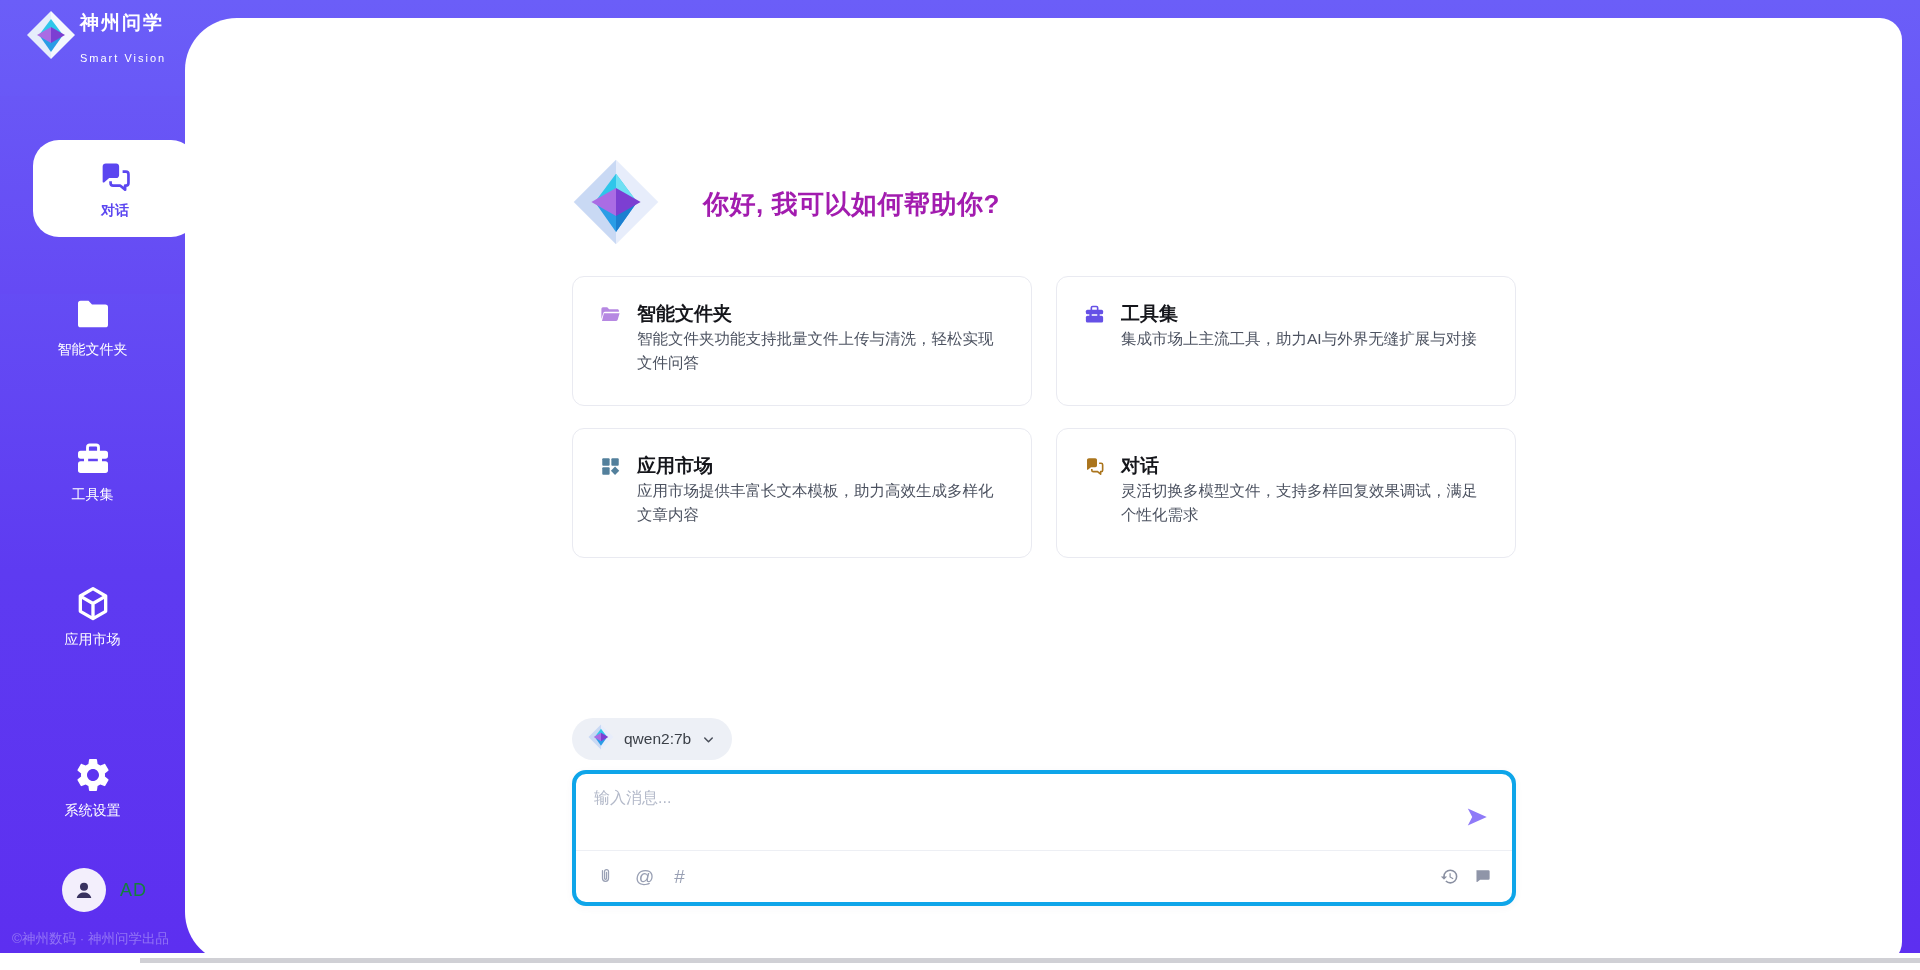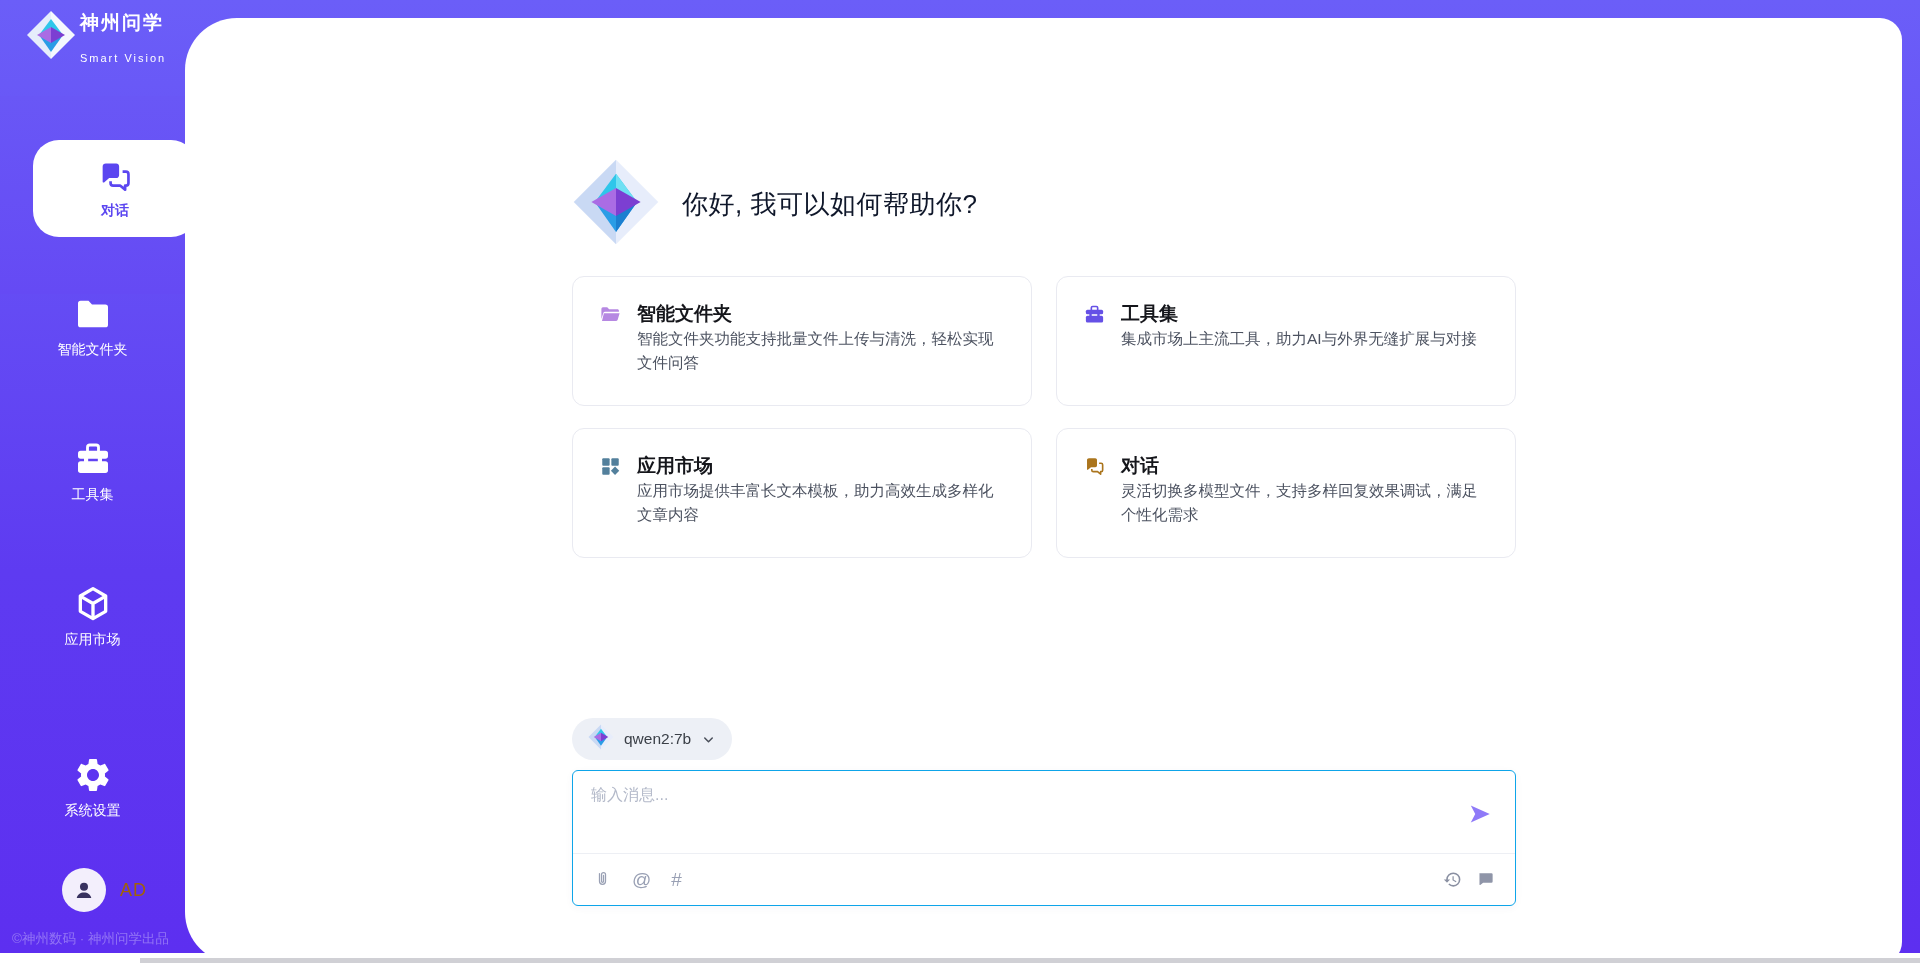--- a/index.html
+++ b/index.html
@@ -34,45 +34,45 @@
     align-items:center; justify-content:center; gap:6px; cursor:pointer; color:#5b46f0; }
   .tab-active .lbl { font-size:14px; font-weight:600; }
 
   .nav-item { position:absolute; left:0; width:185px; display:flex; flex-direction:column;
     align-items:center; gap:7px; color:#fff; cursor:pointer; }
   .nav-item .lbl { font-size:14px; }
 
   .user-row { position:absolute; left:62px; top:868px; display:flex; align-items:center; gap:14px; cursor:pointer; }
   .avatar { width:44px; height:44px; border-radius:50%; background:#f3effc;
     display:flex; align-items:center; justify-content:center; color:#38325f; }
-  .user-row .initials { color:#a16207; font-size:18px; letter-spacing:1px; }
+  .user-row .initials { color:#15803d; font-size:18px; letter-spacing:1px; }
 
   .side-footer { position:absolute; left:12px; top:930px; width:190px;
     color:rgba(255,255,255,0.32); font-size:13.5px; }
 
   
   .col { position:absolute; left:387px; top:0; width:944px; height:100%; }
 
   .greet { position:absolute; left:0; top:140px; display:flex; align-items:center; gap:22px; }
-  .greet .title { font-size:26px; font-weight:400; color:#0f172a; letter-spacing:0.5px; }
+  .greet .title { font-size:26px; font-weight:700; color:#a21caf; letter-spacing:0.5px;margin-left:21px; }
 
   .cards { position:absolute; left:0; top:258px; display:grid;
     grid-template-columns:460px 460px; grid-auto-rows:130px; column-gap:24px; row-gap:22px; }
   .card { background:#fff; border:1px solid #e9eaf1; border-radius:12px;
     padding:24px 26px 0 26px; cursor:pointer; }
   .card .head { display:flex; align-items:center; gap:15px; }
   .card .title { font-size:19px; font-weight:700; color:#15161b; }
   .card .desc { margin:0 0 0 38px; font-size:15.5px; line-height:1.55; color:#4c5260; }
 
   .model-pill { position:absolute; left:0; top:700px; height:42px; border-radius:21px;
     background:#edf0f6; display:flex; align-items:center; gap:10px; padding:0 16px; cursor:pointer;justify-content:space-between; }
   .model-pill .mname { font-size:15.5px; color:#3b4048; }
 
   .composer { position:absolute; left:0; top:752px; width:944px; height:136px;
-    background:#fff; border:1px solid #0ea5e9; border-radius:6px;
+    background:#fff; border:4px solid #0ea5e9; border-radius:14px;
     box-shadow:0 2px 8px rgba(50,50,110,0.04); }
   .composer textarea { position:absolute; left:18px; top:14px; width:840px; height:52px;
     border:none; outline:none; resize:none; font-size:16px; color:#333;
     font-family:"Liberation Sans","DejaVu Sans",sans-serif; background:transparent; }
   .composer textarea::placeholder { color:#b3b9c9; }
   .send-btn { position:absolute; right:22px; top:30px; width:26px; height:26px;
     color:#8f7af8; cursor:pointer; }
   .composer .toolrow { position:absolute; left:0; right:0; bottom:0; height:52px;
     border-top:1px solid #edeff4; display:flex; align-items:center; padding:0 20px; gap:20px;
     color:#99a0b4; }

